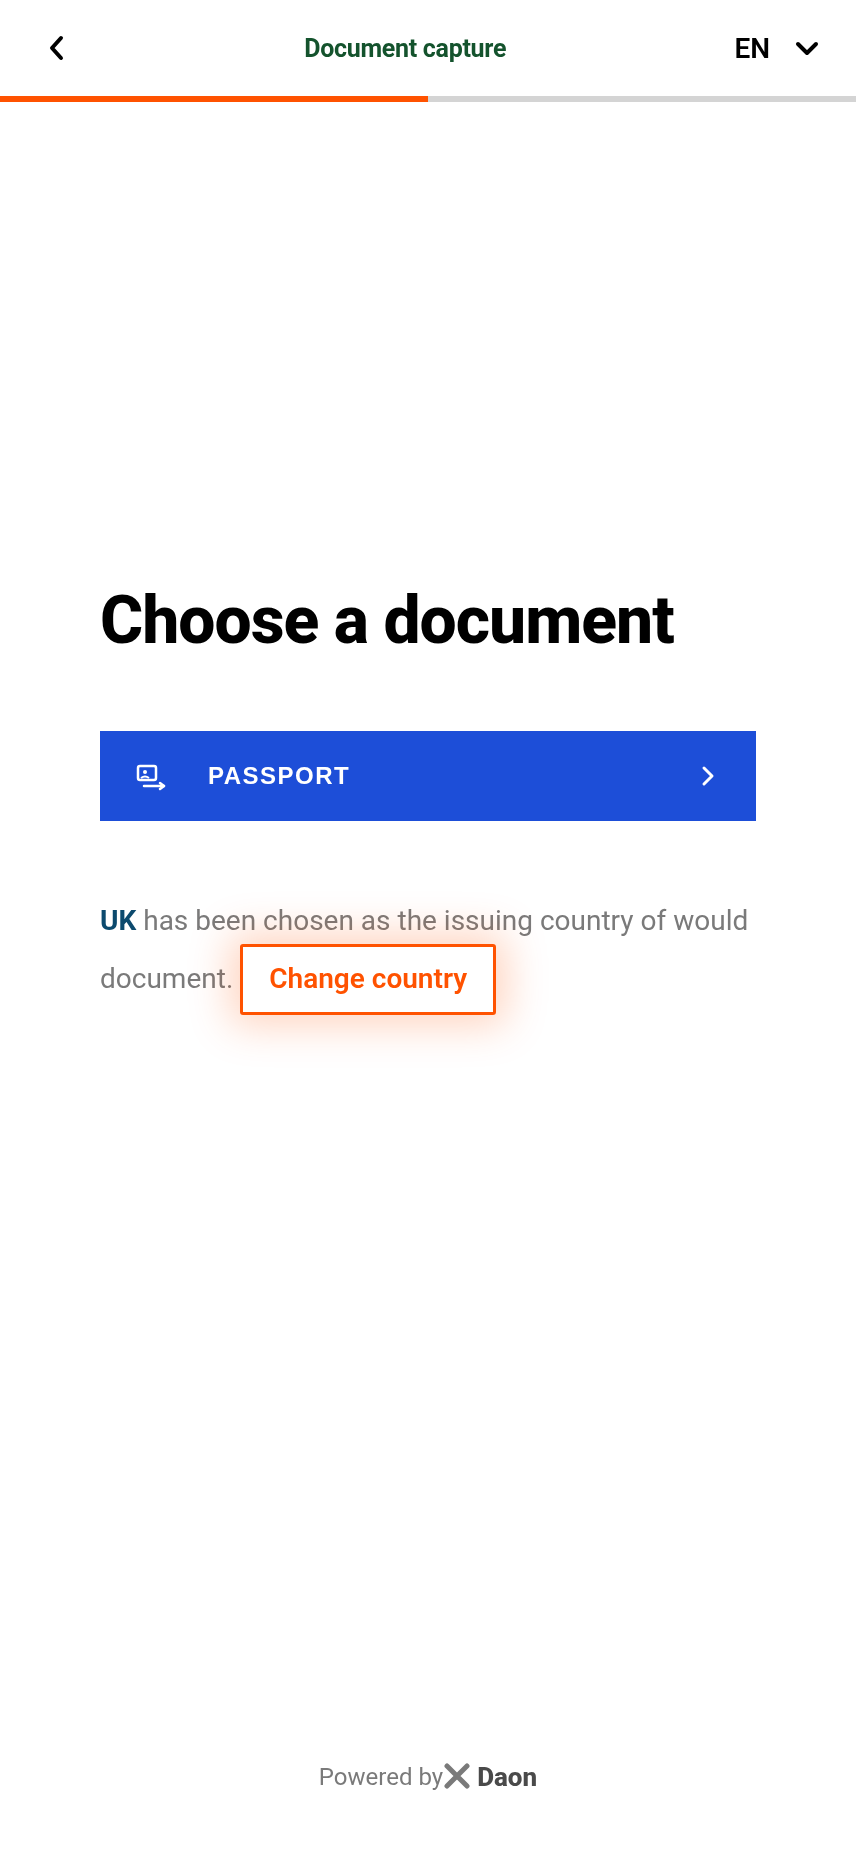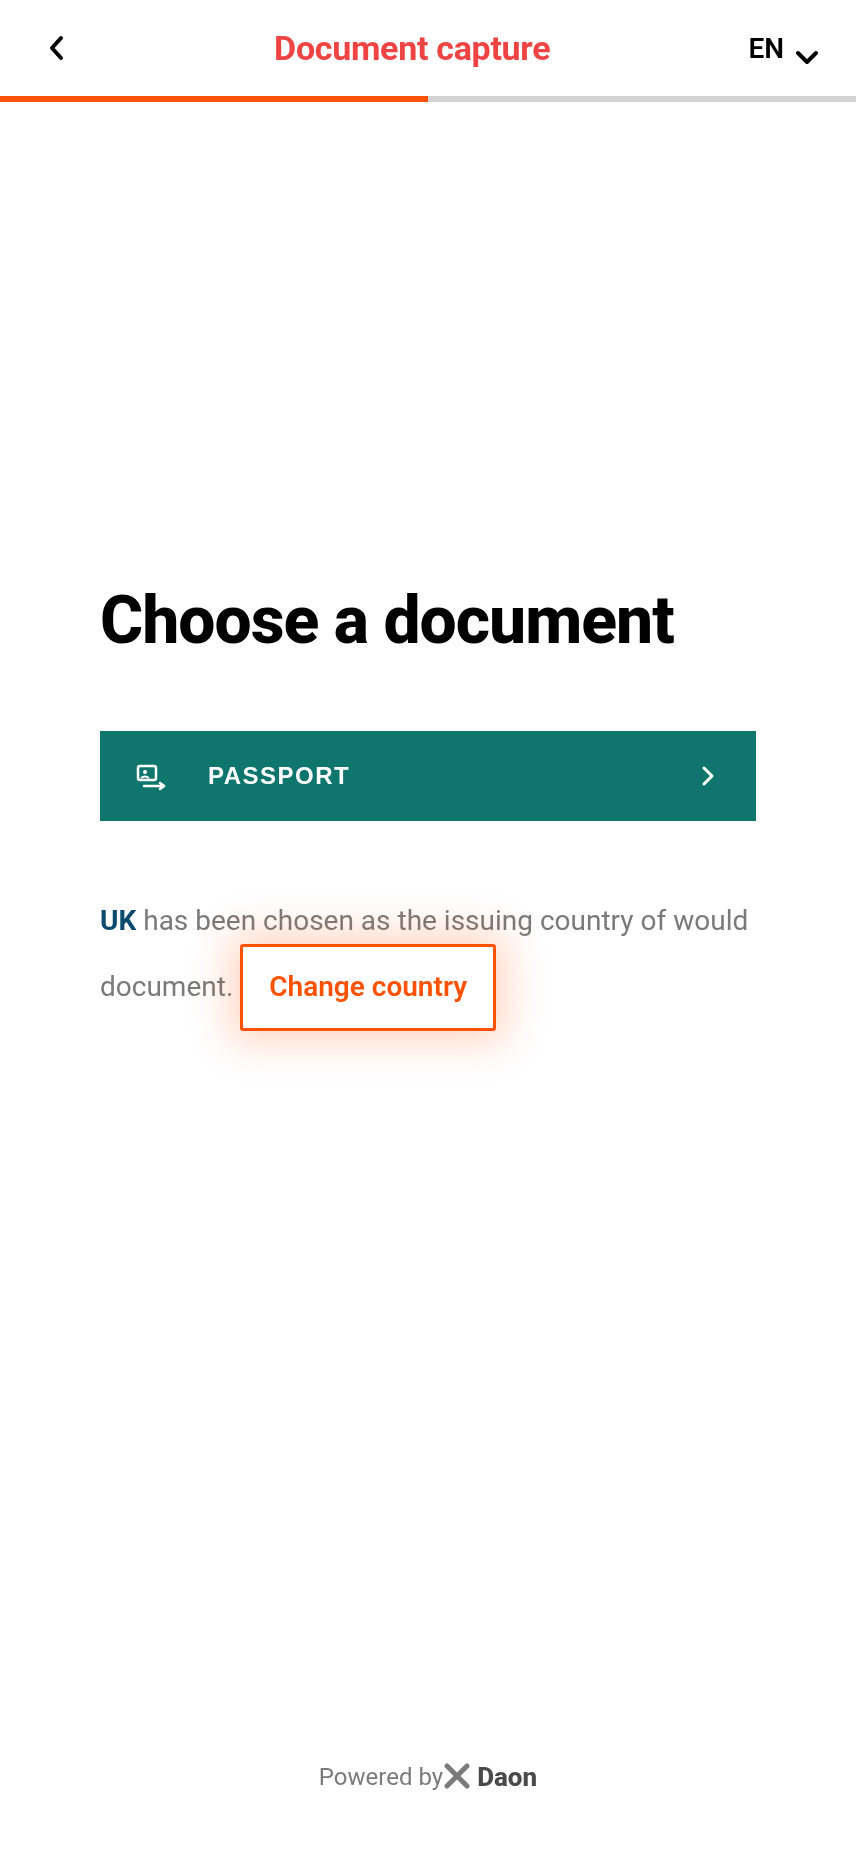--- a/index.html
+++ b/index.html
@@ -29,30 +29,30 @@
     .back-button {
       width: 40px;
       height: 40px;
       display: flex;
       align-items: center;
       justify-content: center;
       cursor: pointer;
     }
     
     .header-title {
-      font-size: 34px;
+      font-size: 25px;
       font-weight: 700;
-      color: #ef4444;
+      color: #14532d;
       letter-spacing: -0.3px;
     }
     
     .lang-selector {
       display: flex;
-      align-items: flex-end;
-      gap: 10px;
+      align-items: center;
+      gap: 24px;
       cursor: pointer;
     }
     
     .lang-text {
       font-size: 28px;
       font-weight: 600;
       color: #000;
     }
     
     .progress-bar {
@@ -90,21 +90,21 @@
     .page-description {
       font-size: 28px;
       color: #7a7a7a;
       line-height: 1.5;
       margin-bottom: 92px;
     }
     
     .doc-button {
       width: 100%;
       height: 90px;
-      background: #0f766e;
+      background: #1d4ed8;
       border: none;
       display: flex;
       align-items: center;
       padding: 8px 36px;
       cursor: pointer;
       margin-bottom: 24px;
       position: relative;
     }
     
     .doc-icon {
@@ -139,21 +139,21 @@
     .country-code {
       font-weight: 700;
       color: #0c4a6e;
     }
     
     .change-country-link {
       color: #ff5200;
       font-weight: 600;
       cursor: pointer;
       border: 3px solid #ff5200;
-      padding: 18px 26px;
+      padding: 10px 26px;
       display: inline-block;
       box-shadow: 0 0 40px 10px rgba(255, 82, 0, 0.25);
       border-radius: 3px;
     }
     
     .footer {
       display: flex;
       align-items: center;
       justify-content: center;
       padding: 40px 0 60px 0;

